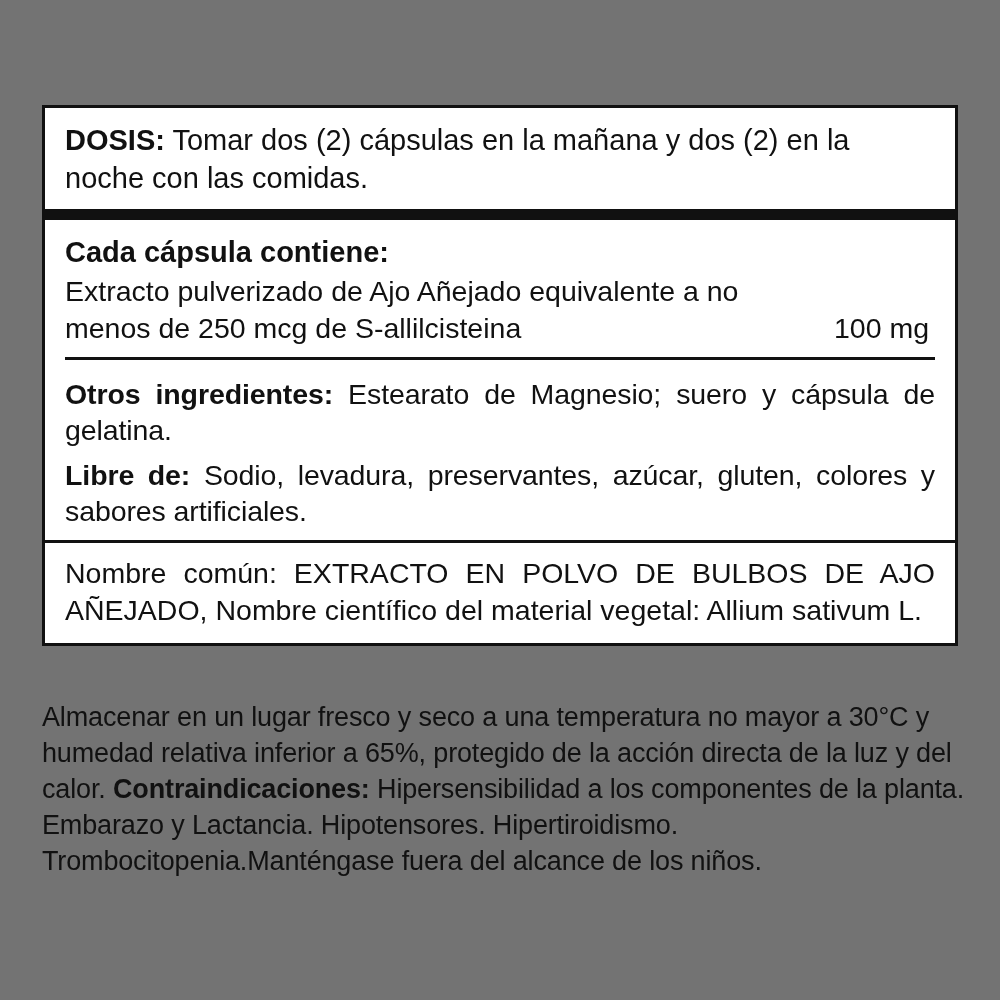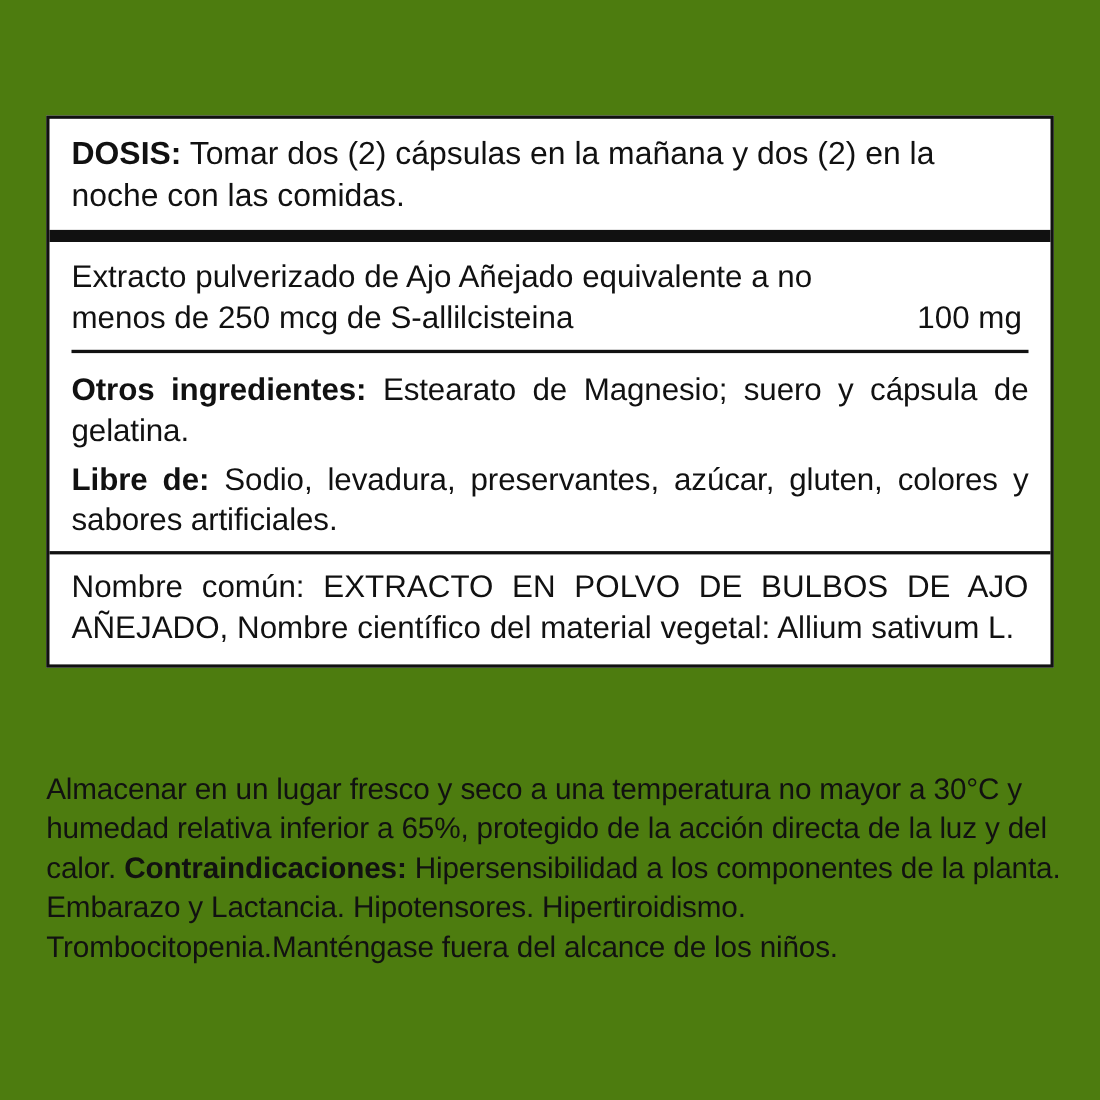--- a/index.html
+++ b/index.html
@@ -14,21 +14,21 @@
     color: #111111;
     -webkit-font-smoothing: antialiased;
   }
 
   .label-page {
     position: relative;
     width: 1000px;
     height: 1000px;
     box-sizing: border-box;
     padding: 0;
-    background: #4d7c0f;
+    background: #737373;
   }
 
   
   .panel {
     position: absolute;
     left: 42px;
     top: 105px;
     width: 916px;
     box-sizing: border-box;
     border: 3px solid #111111;
@@ -128,20 +128,21 @@
 
     <div class="section">
       <div class="dose-text">
         <span class="bold">DOSIS:</span><span> Tomar dos (2) cápsulas en la mañana y dos (2) en la noche con las comidas.</span>
       </div>
     </div>
 
     <div class="rule-thick"></div>
 
     <div class="section">
+      <div class="heading-capsule">Cada cápsula contiene:</div>
       <div class="ingredient-row">
         <div class="ingredient-name">Extracto pulverizado de Ajo Añejado equivalente a no menos de 250 mcg de S-allilcisteina</div>
         <div class="ingredient-amount">100 mg</div>
       </div>
       <div class="rule-thin-inset" style="margin-left:0;margin-right:0;margin-top:10px;"></div>
     </div>
 
     <div class="section" style="padding-top:4px;padding-bottom:6px;">
       <div class="txt justify">
         <span class="bold">Otros ingredientes:</span><span> Estearato de Magnesio; suero y cápsula de gelatina.</span>

